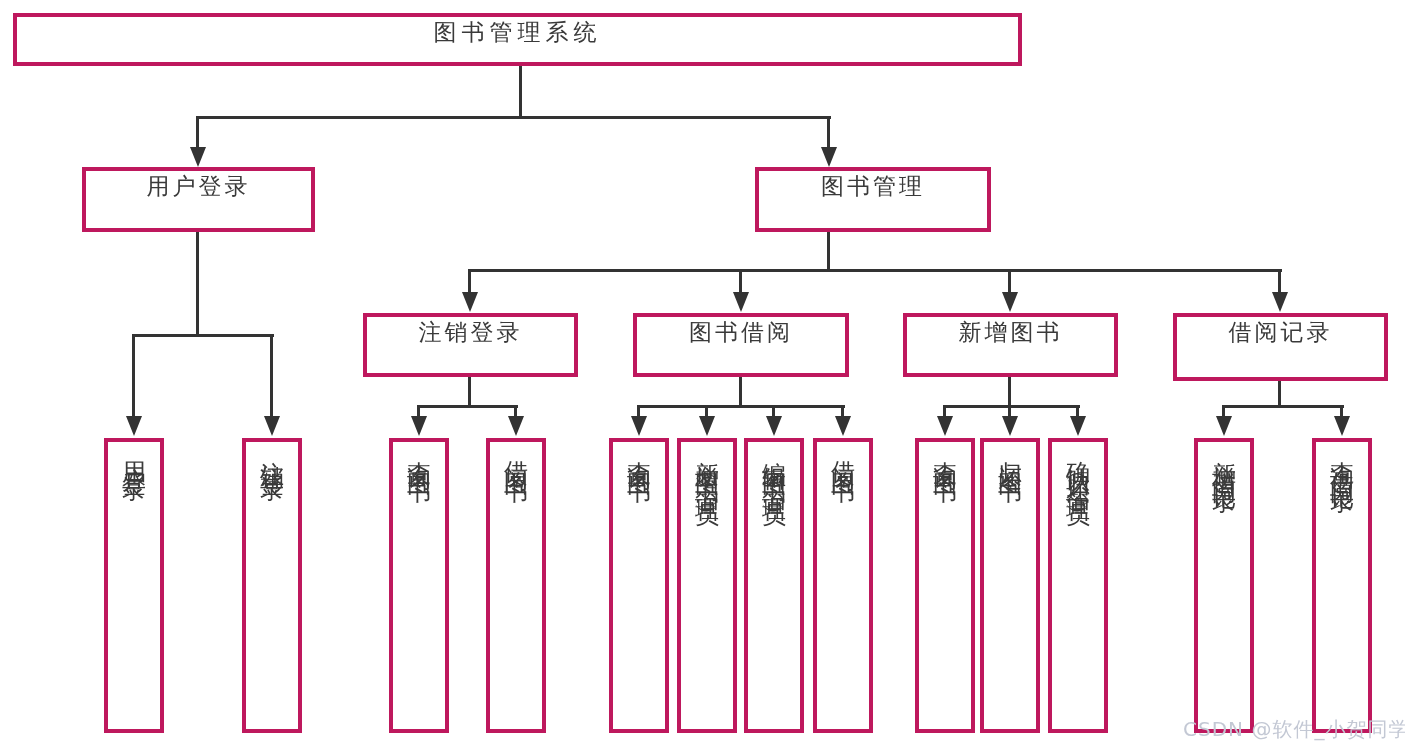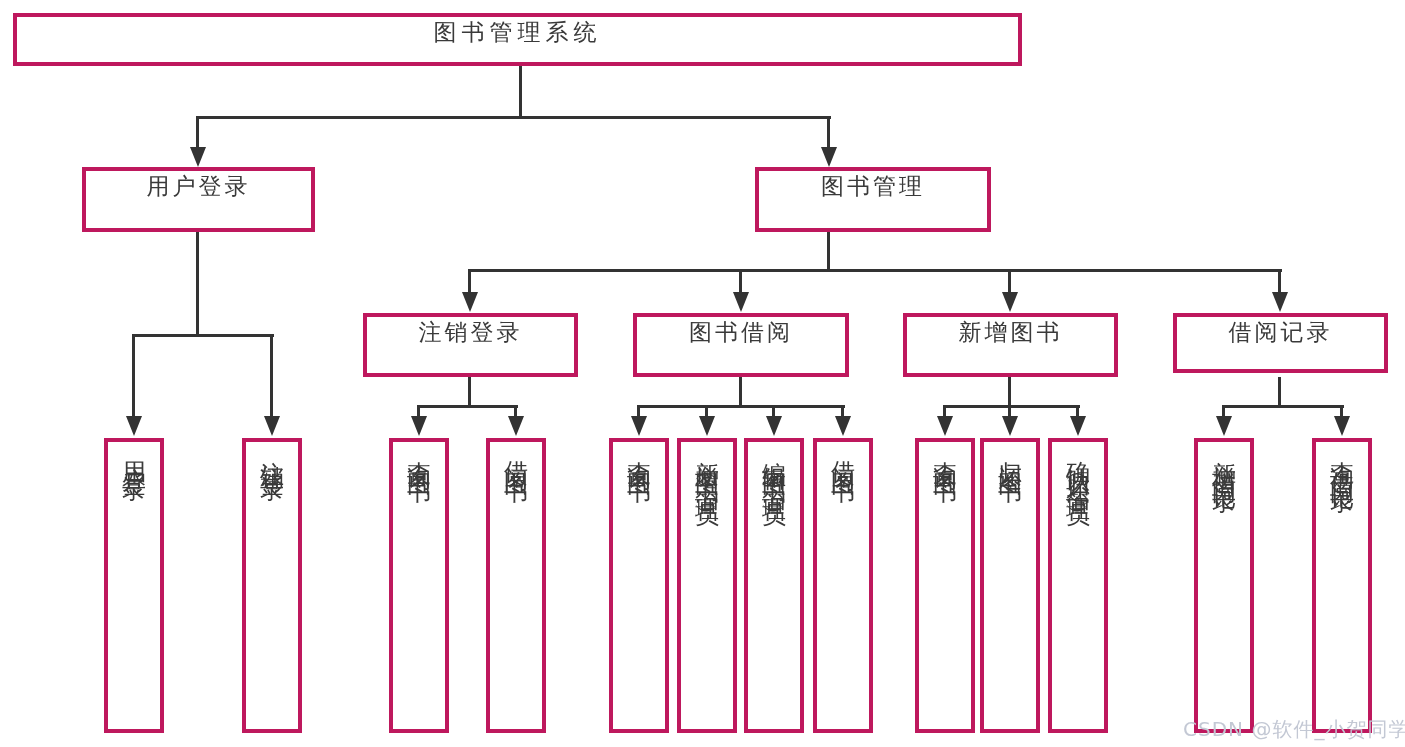--- a/index.html
+++ b/index.html
@@ -131,21 +131,21 @@
 
   <div class="node" style="left:363px;top:313px;width:215px;height:64px;">
     <span class="hlabel">注销登录</span>
   </div>
   <div class="node" style="left:633px;top:313px;width:216px;height:64px;">
     <span class="hlabel">图书借阅</span>
   </div>
   <div class="node" style="left:903px;top:313px;width:215px;height:64px;">
     <span class="hlabel">新增图书</span>
   </div>
-  <div class="node" style="left:1173px;top:313px;width:215px;height:60px;">
+  <div class="node" style="left:1173px;top:313px;width:215px;height:68px;">
     <span class="hlabel">借阅记录</span>
   </div>
 
   <div class="node leaf" style="left:104px;top:438px;width:60px;height:295px;">
     <span class="vlabel">用户登录</span>
   </div>
   <div class="node leaf" style="left:242px;top:438px;width:60px;height:295px;">
     <span class="vlabel">注销登录</span>
   </div>
 

